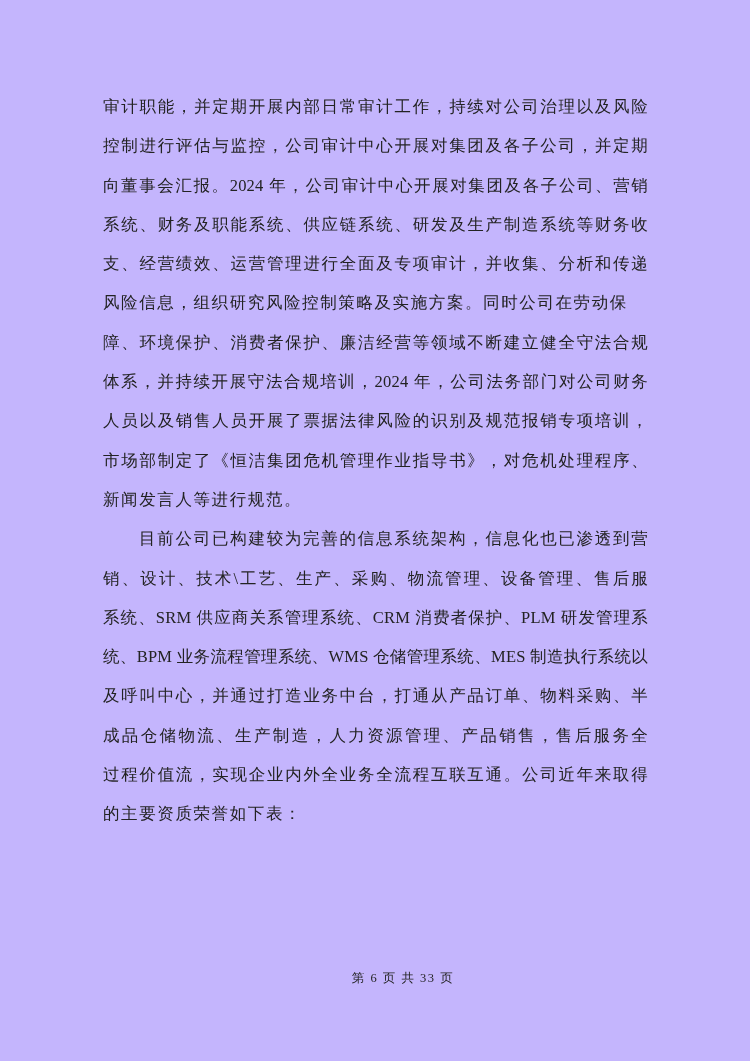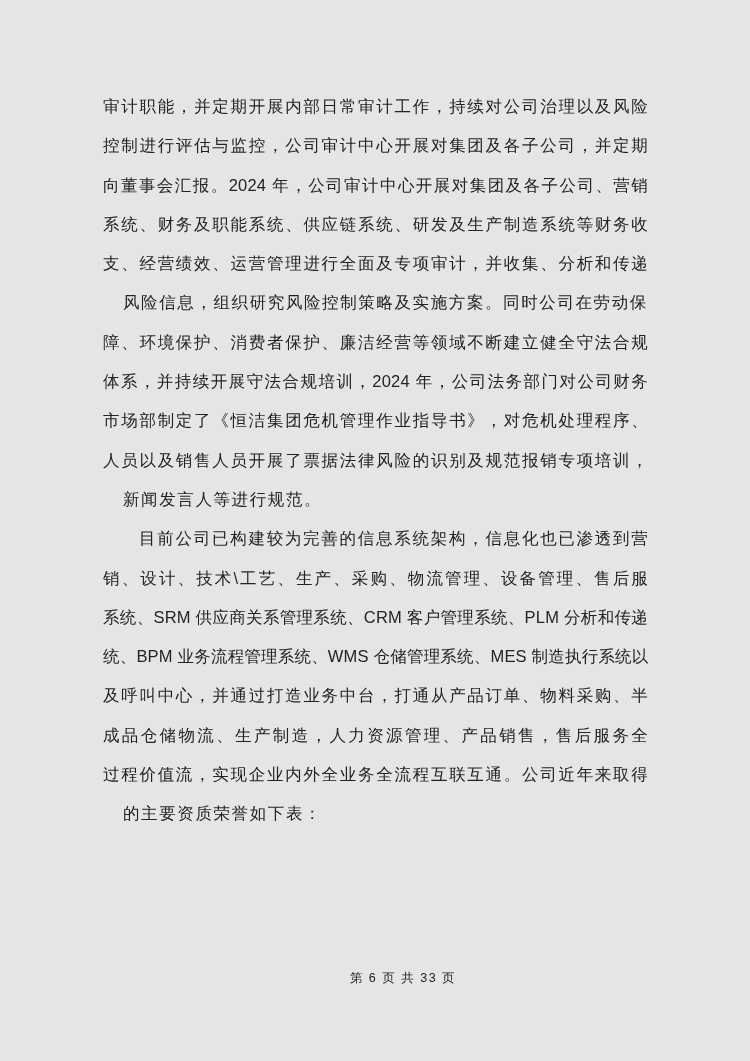--- a/index.html
+++ b/index.html
@@ -8,23 +8,23 @@
     background: #ffffff;
   }
   body {
     width: 750px;
     height: 1061px;
   }
   .page {
     position: relative;
     width: 750px;
     height: 1061px;
-    background: #e5e5e5;
+    background: #c4b5fd;
     overflow: hidden;
-    font-family: Liberation Sans, sans-serif;
+    font-family: Liberation Serif, serif;
     color: #232323;
   }
   .content {
     position: absolute;
     top: 87px;
     left: 103px;
     width: 545px;
   }
   .paragraph {
     margin: 0;
@@ -40,21 +40,20 @@
     letter-spacing: 0.2px;
     text-align: justify;
     text-align-last: justify;
     font-weight: 400;
   }
   
   .line.short {
     text-align: right;
     text-align-last: left;
     letter-spacing: 1.6px;
-    margin-left: 20px;
   }
   
   .line.indent {
     text-indent: 36px;
   }
   .footer {
     position: absolute;
     top: 970px;
     left: 0;
     width: 750px;
@@ -73,29 +72,29 @@
 
     <section class="paragraph">
       <p class="line">审计职能，并定期开展内部日常审计工作，持续对公司治理以及风险</p>
       <p class="line">控制进行评估与监控，公司审计中心开展对集团及各子公司，并定期</p>
       <p class="line">向董事会汇报。2024 年，公司审计中心开展对集团及各子公司、营销</p>
       <p class="line">系统、财务及职能系统、供应链系统、研发及生产制造系统等财务收</p>
       <p class="line">支、经营绩效、运营管理进行全面及专项审计，并收集、分析和传递</p>
       <p class="line short">风险信息，组织研究风险控制策略及实施方案。同时公司在劳动保</p>
       <p class="line">障、环境保护、消费者保护、廉洁经营等领域不断建立健全守法合规</p>
       <p class="line">体系，并持续开展守法合规培训，2024 年，公司法务部门对公司财务</p>
+      <p class="line">人员以及销售人员开展了票据法律风险的识别及规范报销专项培训，</p>
       <p class="line">市场部制定了《恒洁集团危机管理作业指导书》，对危机处理程序、</p>
-      <p class="line">人员以及销售人员开展了票据法律风险的识别及规范报销专项培训，</p>
       <p class="line short">新闻发言人等进行规范。</p>
     </section>
 
     <section class="paragraph">
       <p class="line indent">目前公司已构建较为完善的信息系统架构，信息化也已渗透到营</p>
       <p class="line">销、设计、技术\工艺、生产、采购、物流管理、设备管理、售后服</p>
-      <p class="line">系统、SRM 供应商关系管理系统、CRM 客户管理系统、PLM 分析和传递</p>
+      <p class="line">系统、SRM 供应商关系管理系统、CRM 消费者保护、PLM 研发管理系</p>
       <p class="line">统、BPM 业务流程管理系统、WMS 仓储管理系统、MES 制造执行系统以</p>
       <p class="line">及呼叫中心，并通过打造业务中台，打通从产品订单、物料采购、半</p>
       <p class="line">成品仓储物流、生产制造，人力资源管理、产品销售，售后服务全</p>
       <p class="line">过程价值流，实现企业内外全业务全流程互联互通。公司近年来取得</p>
       <p class="line short">的主要资质荣誉如下表：</p>
     </section>
 
   </main>
 
   <footer class="footer">

